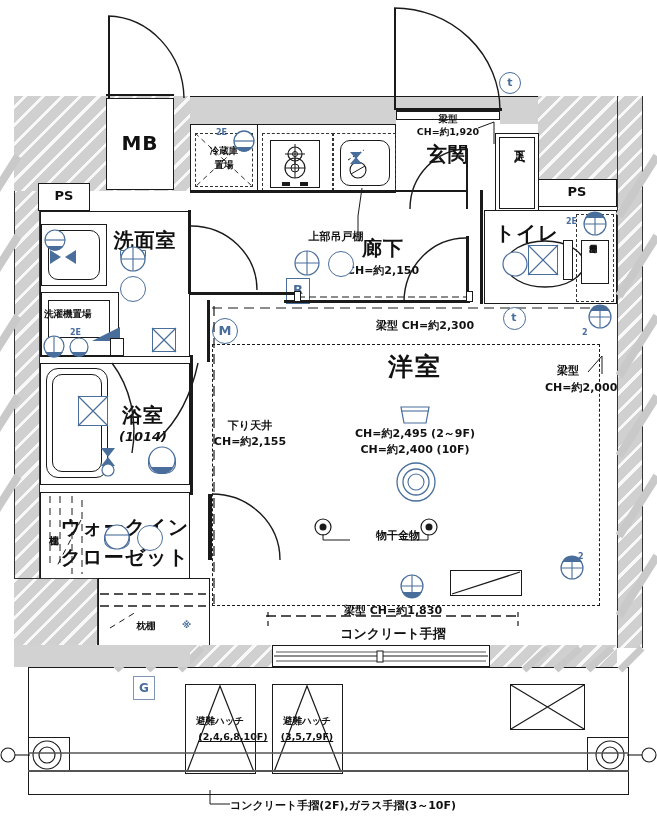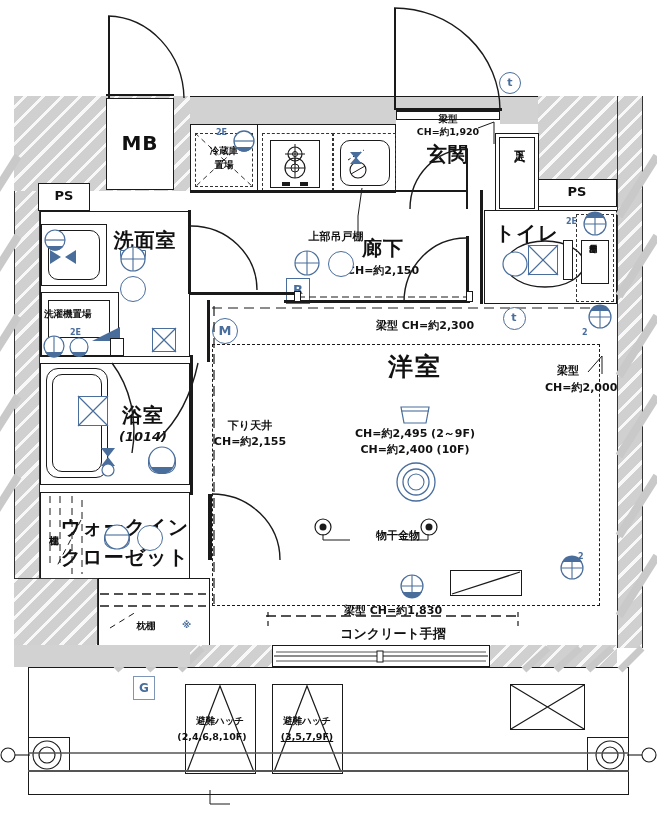--- a/index.html
+++ b/index.html
@@ -409,21 +409,21 @@
     <span>G</span>
   </div>
 
   <div class="abs bxthin" style="left:185px;top:684px;width:71px;height:90px;"></div>
   <svg class="abs" style="left:185px;top:684px;width:71px;height:90px;">
     <path d="M2 88 L35 2 L69 88" fill="none" stroke="#1a1a1a" stroke-width="1.2"></path>
     <path d="M2 704 " fill="none"></path>
     <path d="M35 2 L2 44 M35 2 L69 44" fill="none" stroke="#1a1a1a" stroke-width="0"></path>
   </svg>
   <div class="t xs" style="left:220px;top:716px;transform:translateX(-50%);">避難ハッチ</div>
-  <div class="t xs" style="left:212px;top:732px;transform:translateX(-50%);">(2,4,6,8,10F)</div>
+  <div class="t xs" style="left:233px;top:732px;transform:translateX(-50%);text-decoration:underline;">(2,4,6,8,10F)</div>
 
   <div class="abs bxthin" style="left:272px;top:684px;width:71px;height:90px;"></div>
   <svg class="abs" style="left:272px;top:684px;width:71px;height:90px;">
     <path d="M2 88 L35 2 L69 88" fill="none" stroke="#1a1a1a" stroke-width="1.2"></path>
   </svg>
   <div class="t xs" style="left:307px;top:716px;transform:translateX(-50%);">避難ハッチ</div>
   <div class="t xs" style="left:307px;top:732px;transform:translateX(-50%);text-decoration:underline;">(3,5,7,9F)</div>
 
   <div class="abs bx" style="left:510px;top:684px;width:75px;height:46px;"></div>
   <svg class="abs" style="left:510px;top:684px;width:75px;height:46px;">
@@ -448,20 +448,21 @@
 
   <svg class="abs" style="left:0px;top:744px;width:30px;height:22px;">
     <circle cx="8" cy="11" r="7" fill="#fff" stroke="#1a1a1a" stroke-width="1.1"></circle>
     <path d="M15 11 L30 11" stroke="#1a1a1a" stroke-width="1.1"></path>
   </svg>
   <svg class="abs" style="left:627px;top:744px;width:30px;height:22px;">
     <circle cx="22" cy="11" r="7" fill="#fff" stroke="#1a1a1a" stroke-width="1.1"></circle>
     <path d="M0 11 L15 11" stroke="#1a1a1a" stroke-width="1.1"></path>
   </svg>
 
+  <div class="t sm" style="left:230px;top:800px;">コンクリート手摺(2F),ガラス手摺(3～10F)</div>
   <svg class="abs" style="left:208px;top:790px;width:26px;height:20px;">
     <path d="M2 0 L2 14 L22 14" fill="none" stroke="#1a1a1a" stroke-width="1"></path>
   </svg>
 
   <svg class="abs" style="left:617px;top:96px;width:40px;height:552px;">
     <path d="M2 120 L40 60 M2 200 L40 140 M2 280 L40 220 M2 360 L40 300 M2 440 L40 380 M2 520 L40 460" stroke="#c9c9c9" stroke-width="8" fill="none"></path>
   </svg>
   <svg class="abs" style="left:0px;top:96px;width:16px;height:552px;">
     <path d="M-20 120 L18 60 M-20 200 L18 140 M-20 280 L18 220 M-20 360 L18 300 M-20 440 L18 380" stroke="#c9c9c9" stroke-width="8" fill="none"></path>
   </svg>

